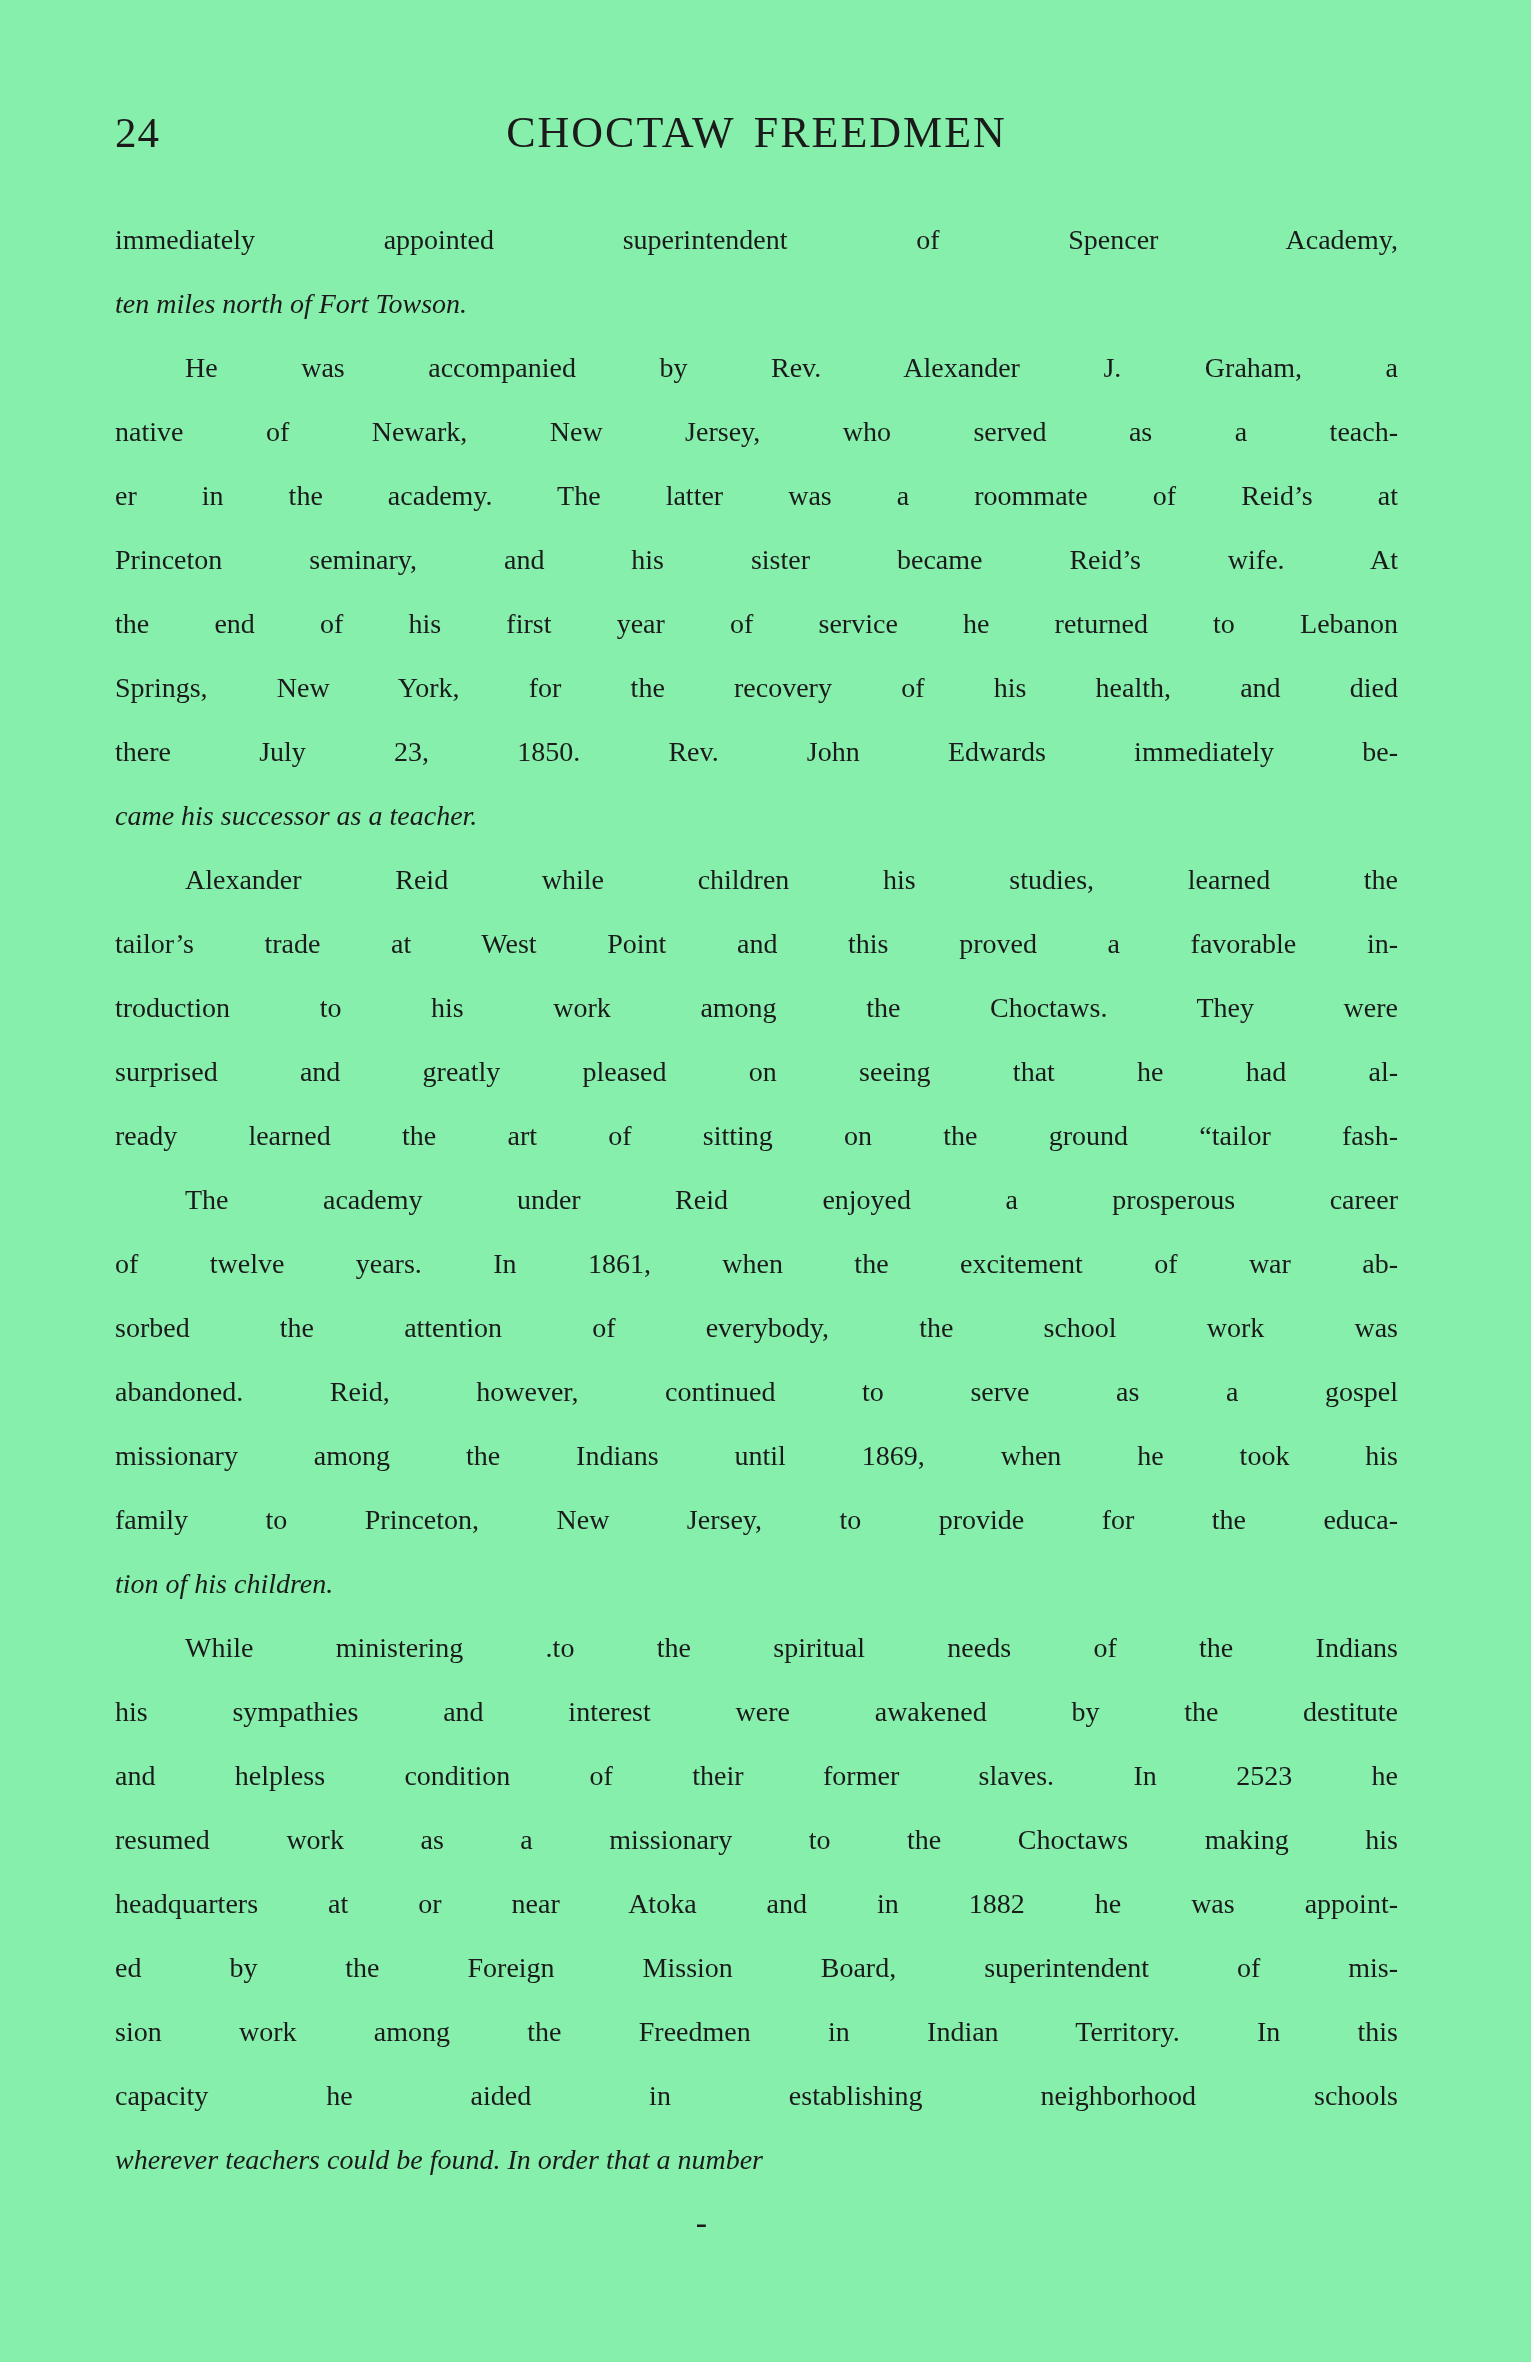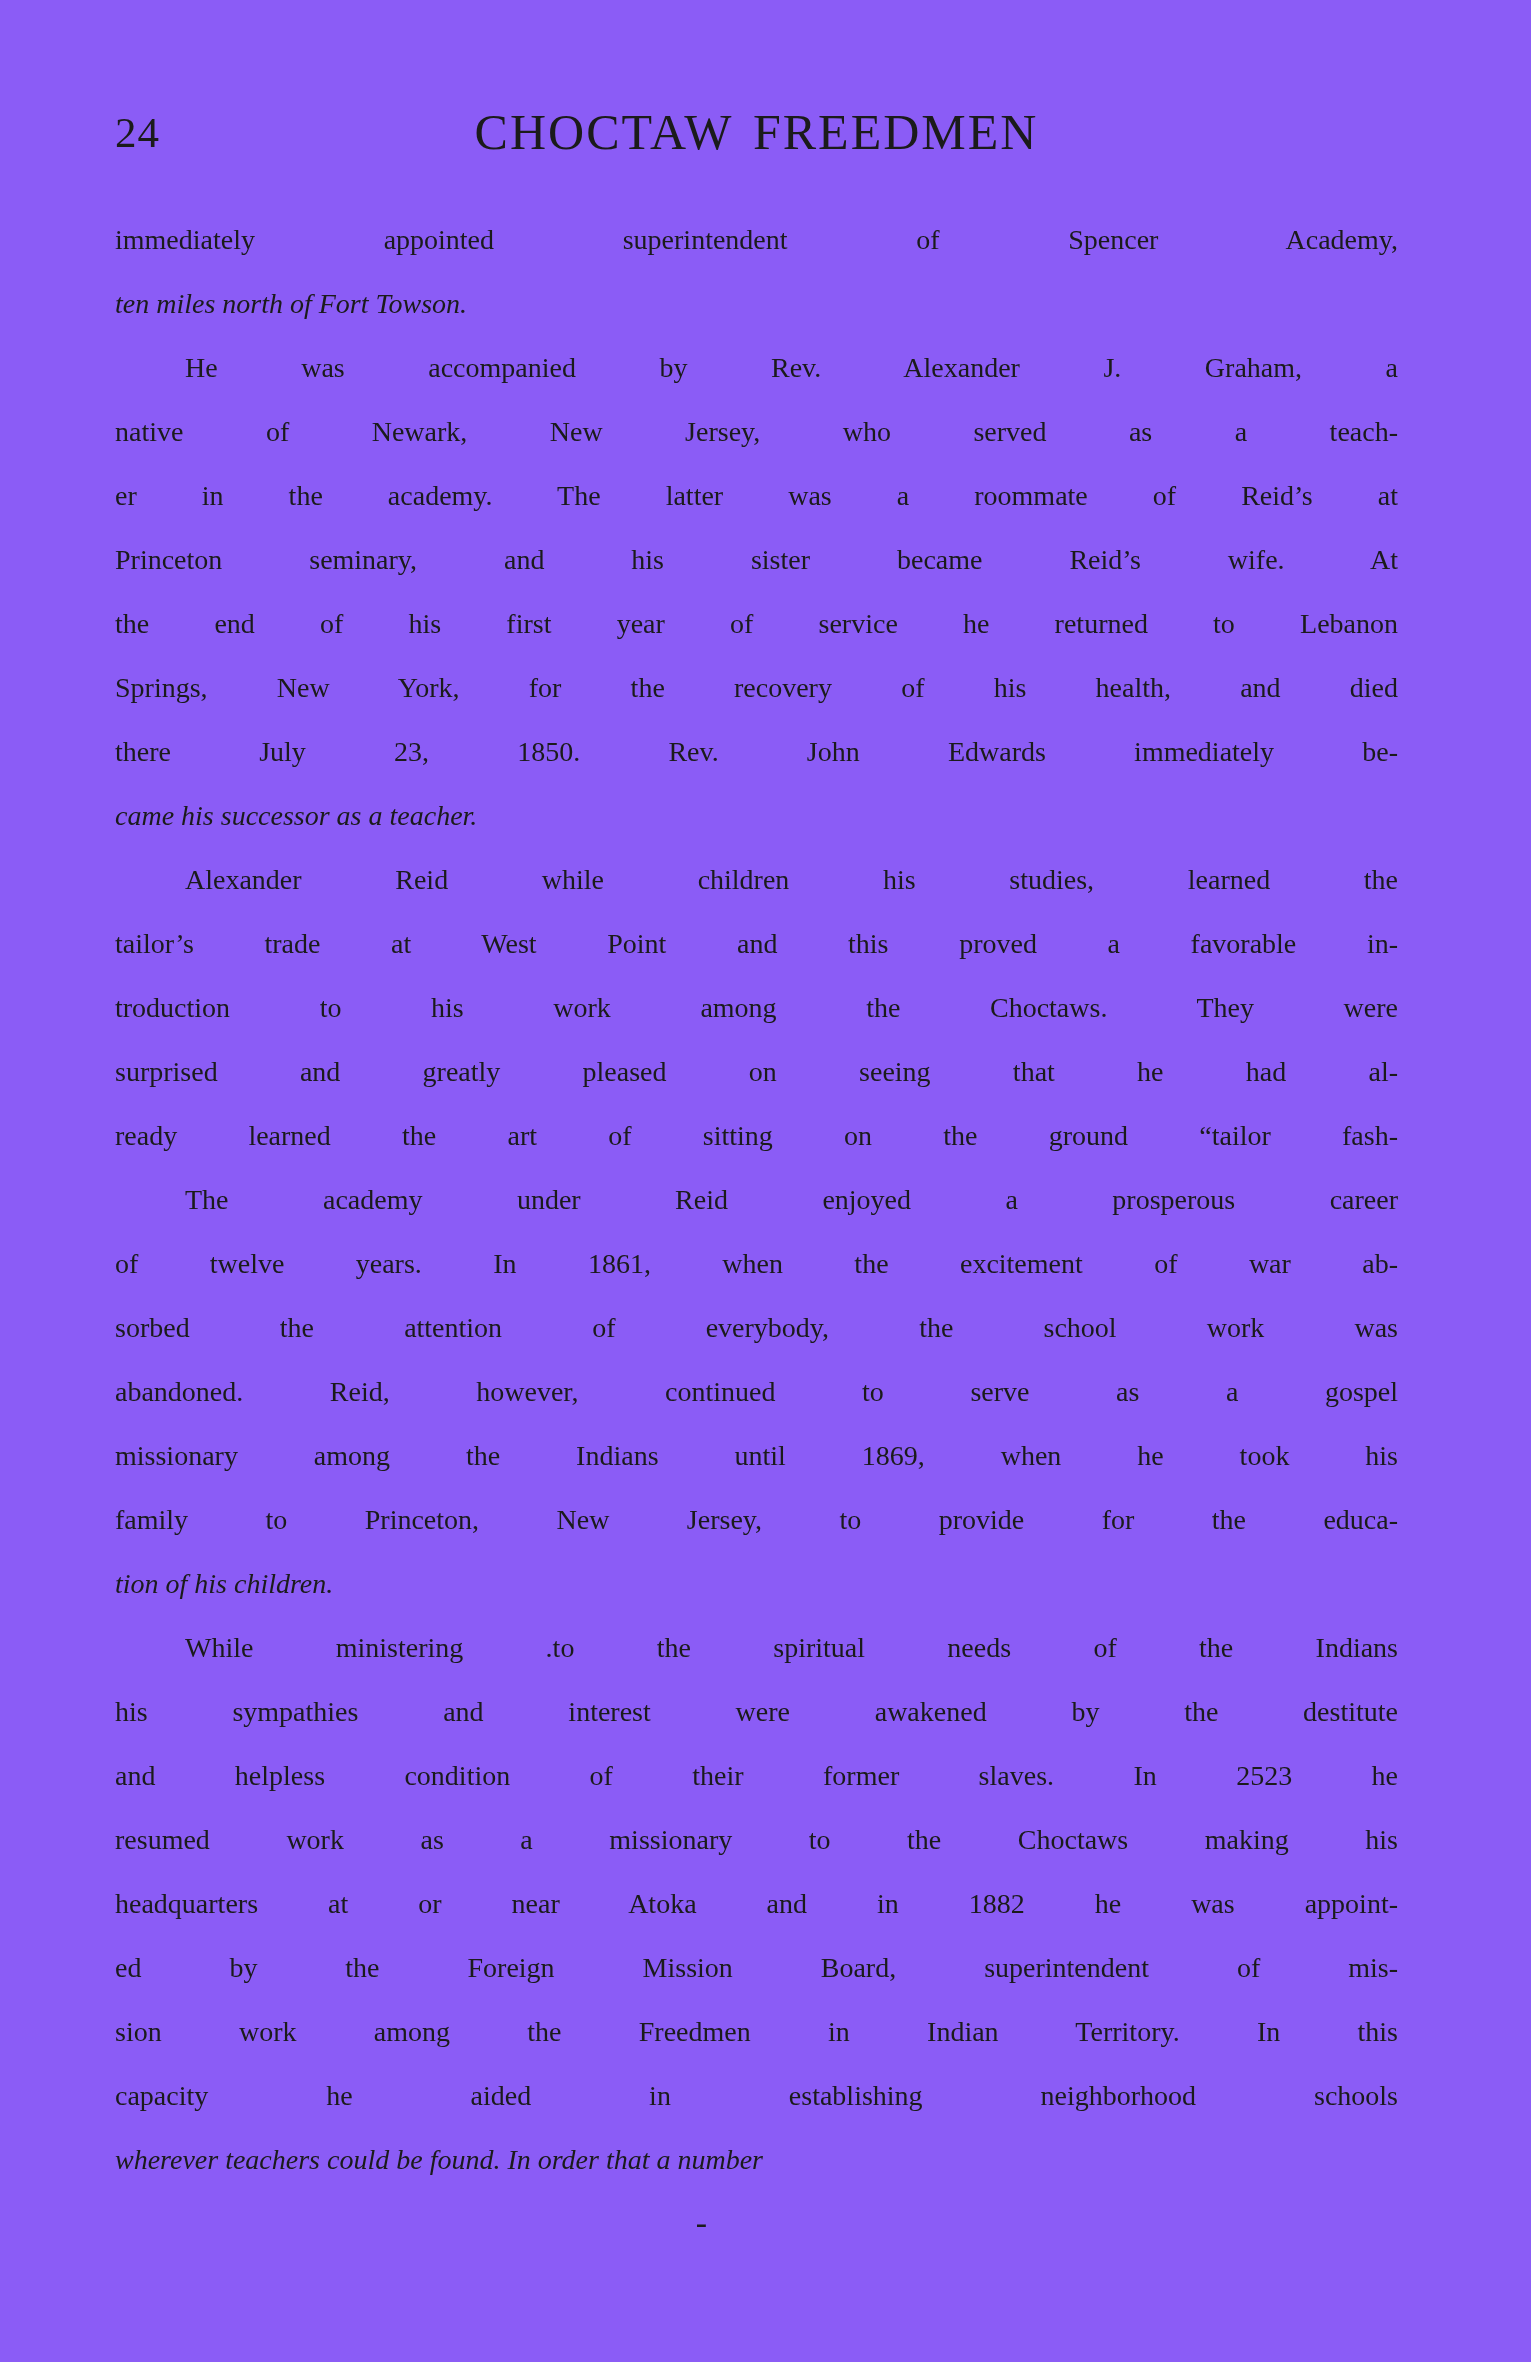--- a/index.html
+++ b/index.html
@@ -6,21 +6,21 @@
     margin: 0;
     padding: 0;
     background: #d8d7d3;
     font-family: "Liberation Serif", serif;
   }
   .page {
     position: relative;
     width: 1531px;
     height: 2362px;
     margin: 0 auto;
-    background: #8b5cf6;
+    background: #86efac;
     color: #1b1b1b;
     box-sizing: border-box;
     padding: 105px 133px 0 115px;
     overflow: hidden;
   }
   .page-header {
     position: relative;
     height: 55px;
     margin-bottom: 48px;
   }
@@ -28,21 +28,21 @@
     position: absolute;
     left: 0;
     top: 0;
     font-size: 43px;
     line-height: 55px;
     letter-spacing: 1px;
   }
   .page-title {
     display: block;
     text-align: center;
-    font-size: 50px;
+    font-size: 44px;
     line-height: 55px;
     letter-spacing: 2px;
     word-spacing: 6px;
   }
   .text-block {
     font-size: 28px;
     line-height: 64px;
   }
   .para {
     margin: 0;

